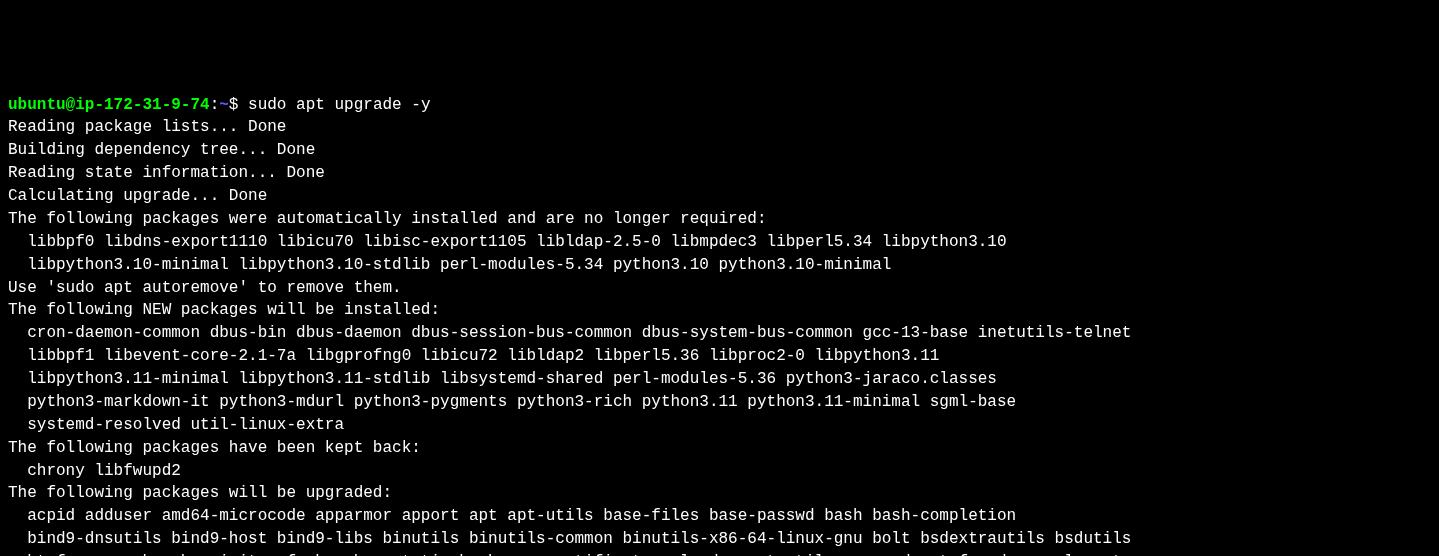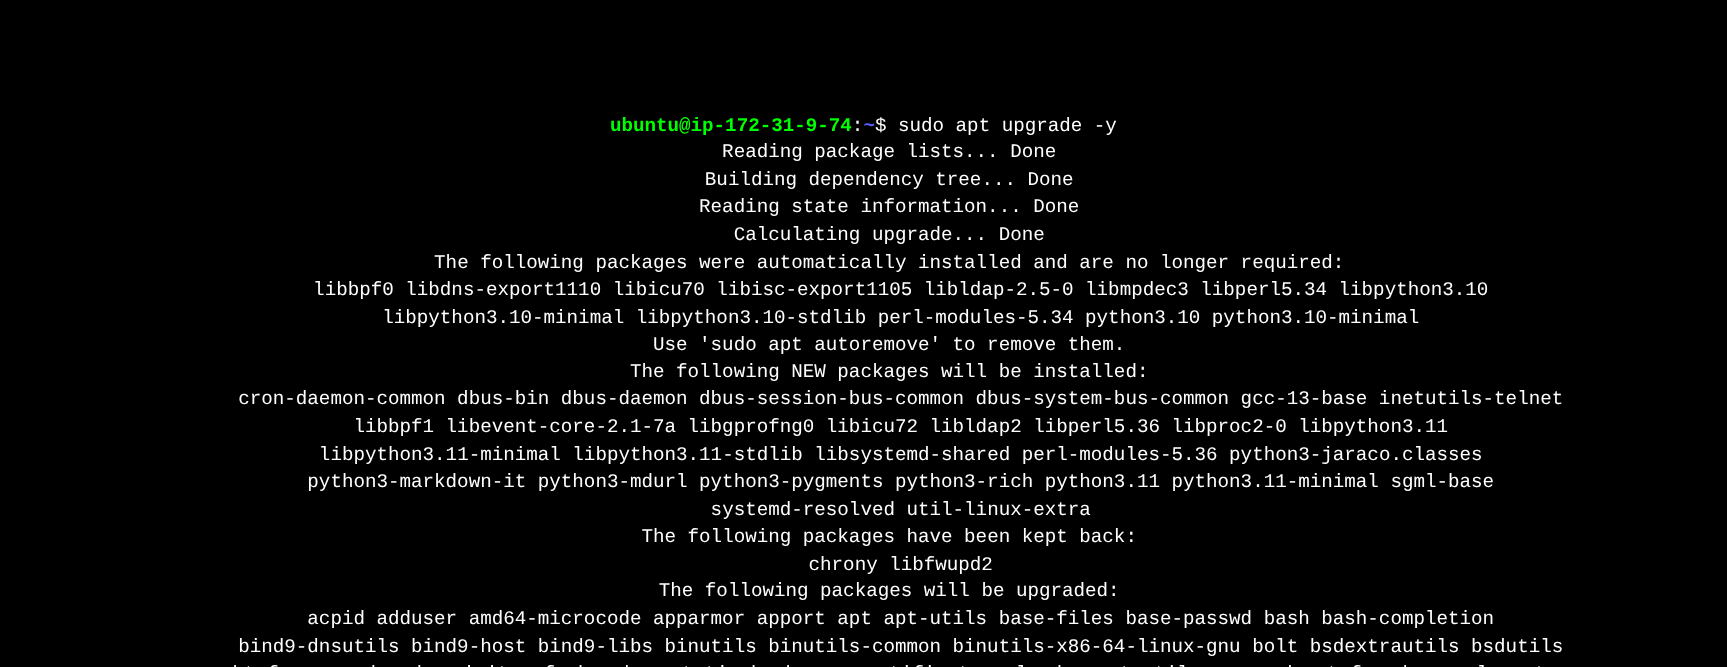--- a/index.html
+++ b/index.html
@@ -28,25 +28,23 @@
       font-weight: bold;
     }
     .prompt-symbol {
       color: #ffffff;
     }
     .command {
       color: #ffffff;
     }
     .output {
       color: #ffffff;
-      margin-left: 43px;
     }
     .line {
       display: block;
-      text-align: center;
     }
   </style>
 </head>
 <body>
 
 
 
 <div><span class="line"><span class="prompt-user">ubuntu@ip-172-31-9-74</span><span class="prompt-symbol">:</span><span class="prompt-path">~</span><span class="prompt-symbol">$ </span><span class="command">sudo apt upgrade -y</span></span><span class="line output">Reading package lists... Done</span><span class="line output">Building dependency tree... Done</span><span class="line output">Reading state information... Done</span><span class="line output">Calculating upgrade... Done</span><span class="line output">The following packages were automatically installed and are no longer required:</span><span class="line output">  libbpf0 libdns-export1110 libicu70 libisc-export1105 libldap-2.5-0 libmpdec3 libperl5.34 libpython3.10</span><span class="line output">  libpython3.10-minimal libpython3.10-stdlib perl-modules-5.34 python3.10 python3.10-minimal</span><span class="line output">Use 'sudo apt autoremove' to remove them.</span><span class="line output">The following NEW packages will be installed:</span><span class="line output">  cron-daemon-common dbus-bin dbus-daemon dbus-session-bus-common dbus-system-bus-common gcc-13-base inetutils-telnet</span><span class="line output">  libbpf1 libevent-core-2.1-7a libgprofng0 libicu72 libldap2 libperl5.36 libproc2-0 libpython3.11</span><span class="line output">  libpython3.11-minimal libpython3.11-stdlib libsystemd-shared perl-modules-5.36 python3-jaraco.classes</span><span class="line output">  python3-markdown-it python3-mdurl python3-pygments python3-rich python3.11 python3.11-minimal sgml-base</span><span class="line output">  systemd-resolved util-linux-extra</span><span class="line output">The following packages have been kept back:</span><span class="line output">  chrony libfwupd2</span><span class="line output">The following packages will be upgraded:</span><span class="line output">  acpid adduser amd64-microcode apparmor apport apt apt-utils base-files base-passwd bash bash-completion</span><span class="line output">  bind9-dnsutils bind9-host bind9-libs binutils binutils-common binutils-x86-64-linux-gnu bolt bsdextrautils bsdutils</span><span class="line output">  btrfs-progs busybox-initramfs busybox-static byobu ca-certificates cloud-guest-utils command-not-found console-setup</span></div>
 
 

